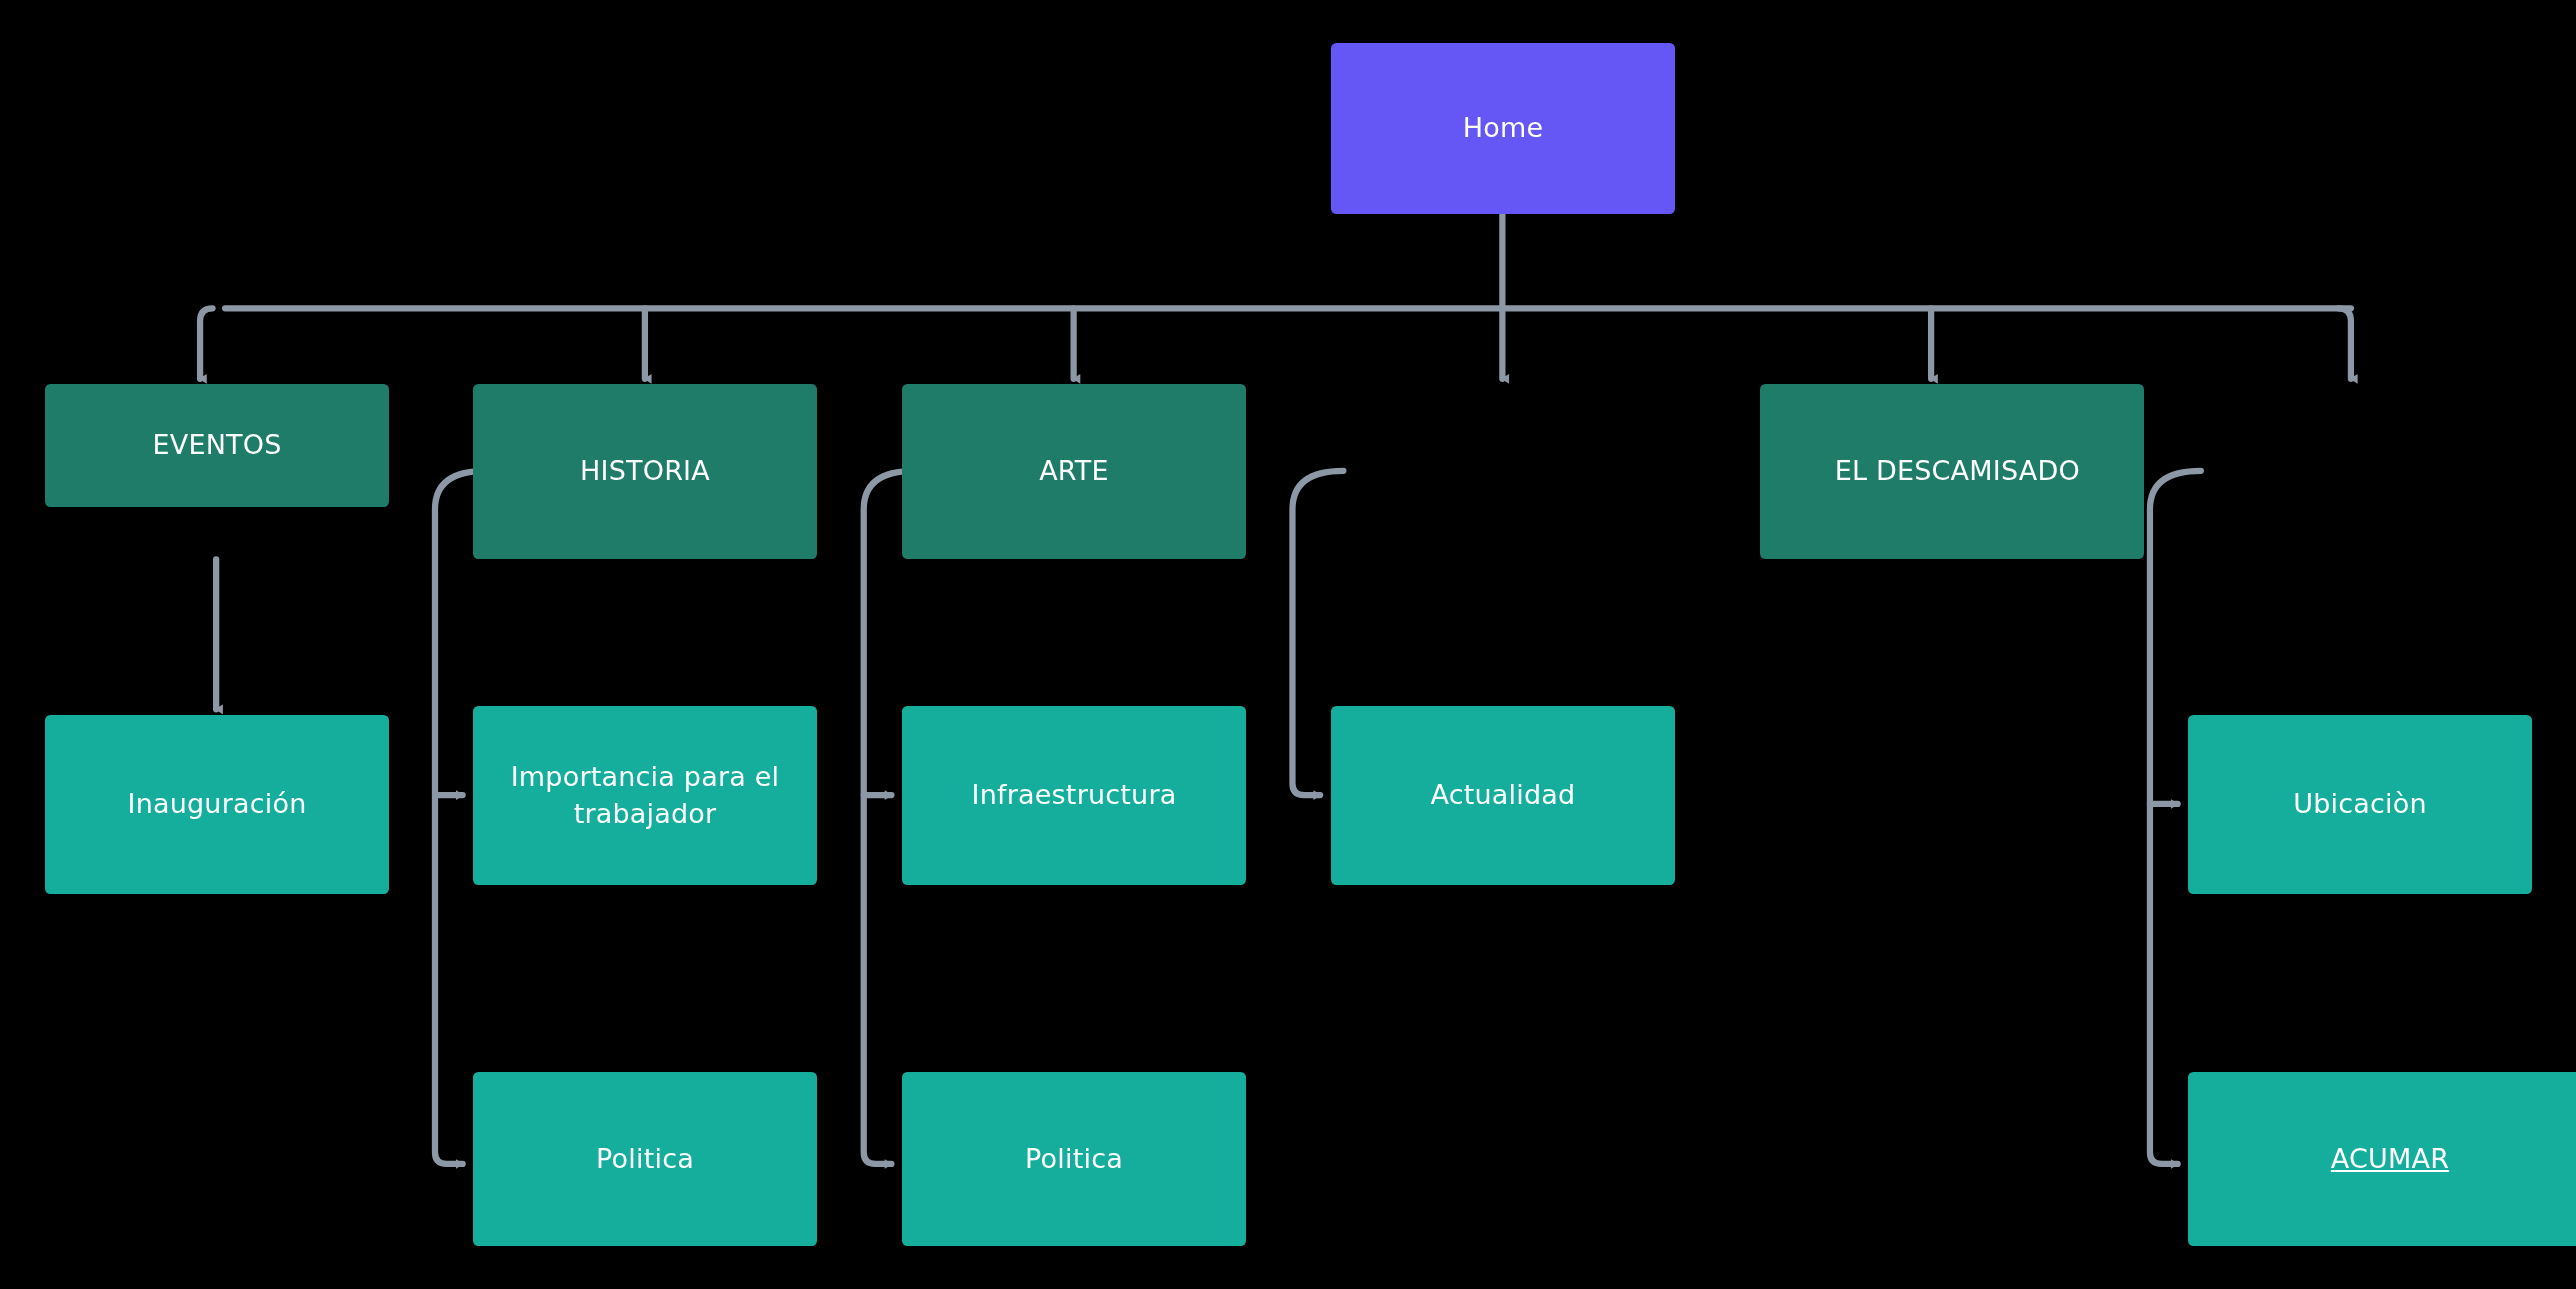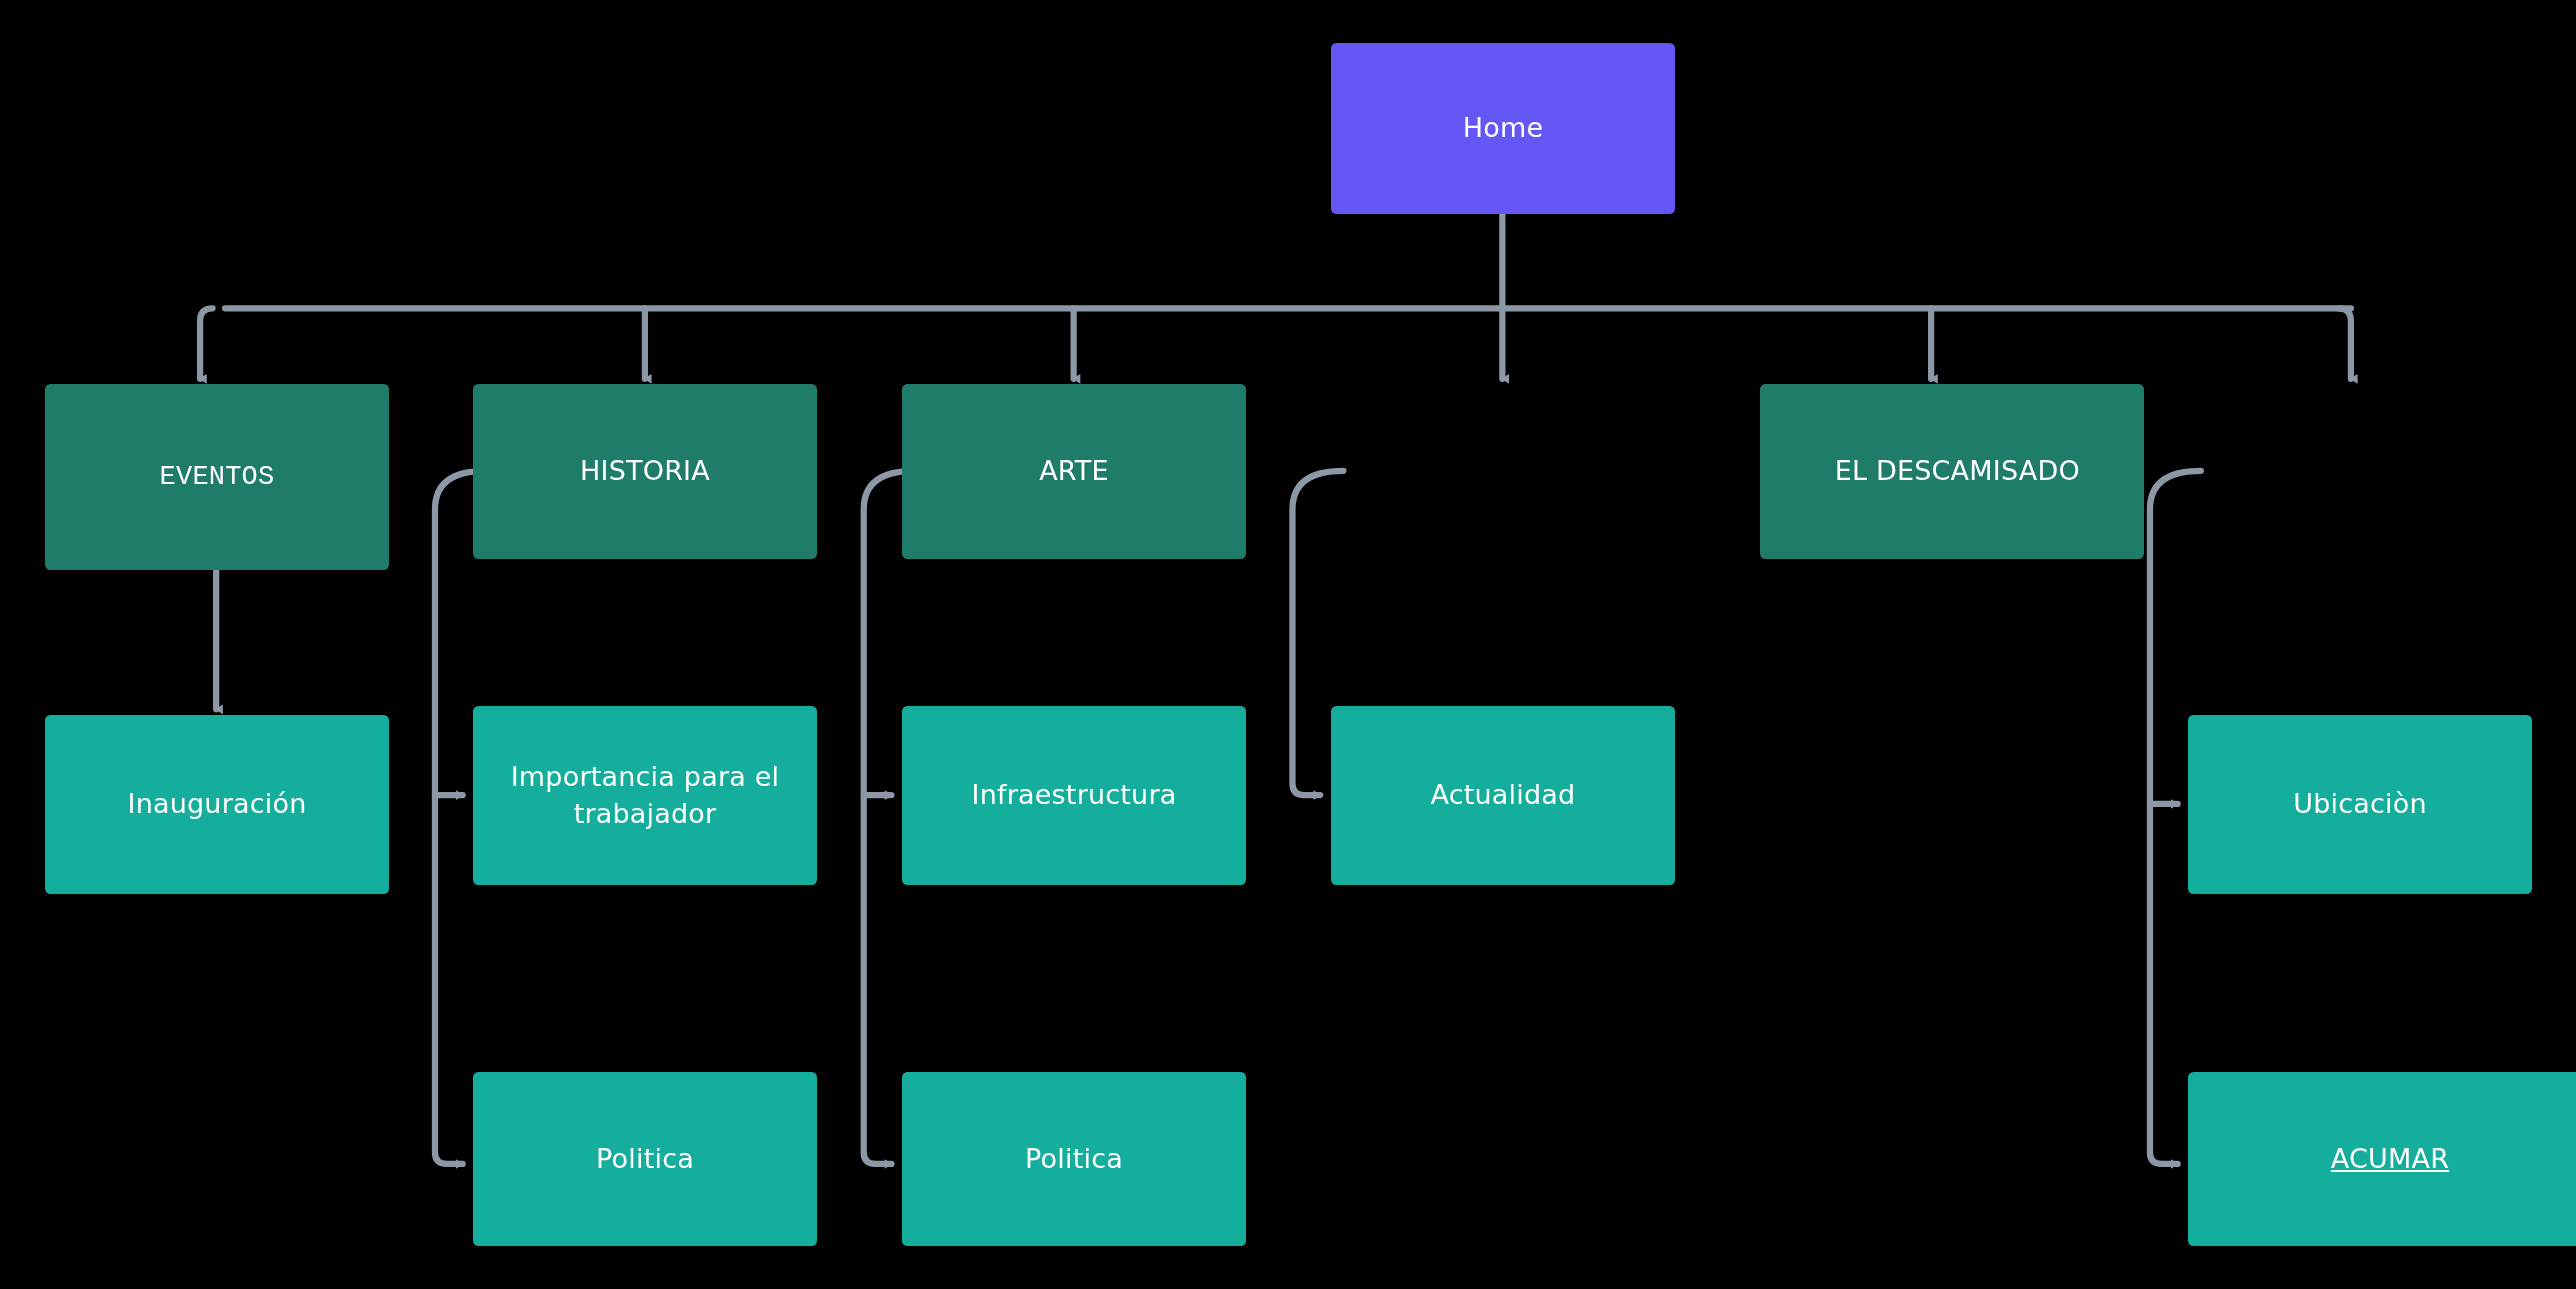--- a/index.html
+++ b/index.html
@@ -86,21 +86,21 @@
       <path d="M1504,527 Q1447,527 1447,570 L1447,877 Q1447,890 1460,890 L1478,890" marker-end="url(#arrowRight)"></path>
 
       <path d="M2464,527 Q2407,527 2407,570 L2407,1290 Q2407,1303 2420,1303 L2438,1303" marker-end="url(#arrowRight)"></path>
       <path d="M2407,900 L2438,900" marker-end="url(#arrowRight)"></path>
     </g>
   </svg>
 
   <div class="node level-root" style="left:1331px;top:43px;width:344px;height:171px;">
       <span class="node-label">Home</span>
     </div>
-  <div class="node level-second" style="left:45px;top:384px;width:344px;height:186px;font-family:Liberation Mono, monospace;">
+  <div class="node level-second" style="left:45px;top:384px;width:344px;height:123px;">
       <span class="node-label">EVENTOS</span>
     </div>
   <div class="node level-second" style="left:473px;top:384px;width:344px;height:175px;">
       <span class="node-label">HISTORIA</span>
     </div>
   <div class="node level-second" style="left:902px;top:384px;width:344px;height:175px;">
       <span class="node-label">ARTE</span>
     </div>
   <div class="node level-second" style="left:1760px;top:384px;width:384px;height:175px;padding-left:23px;">
       <span class="node-label">EL DESCAMISADO</span>

